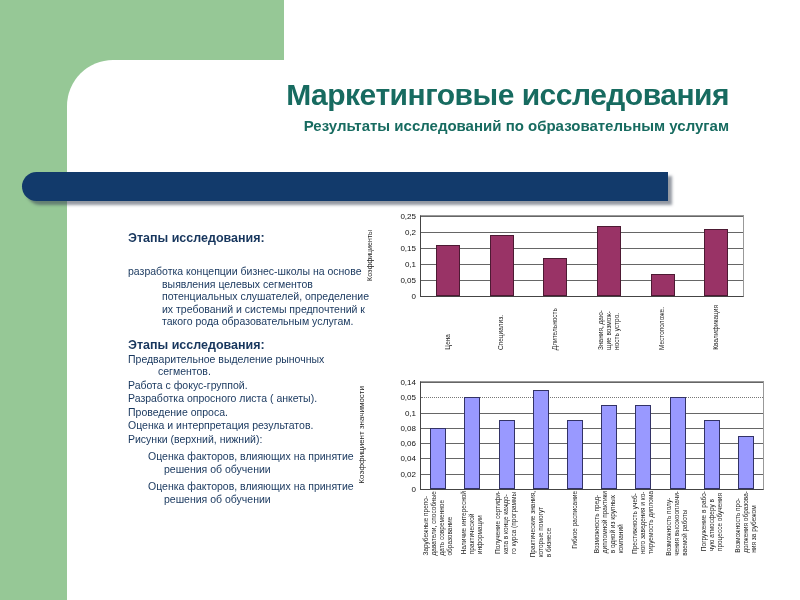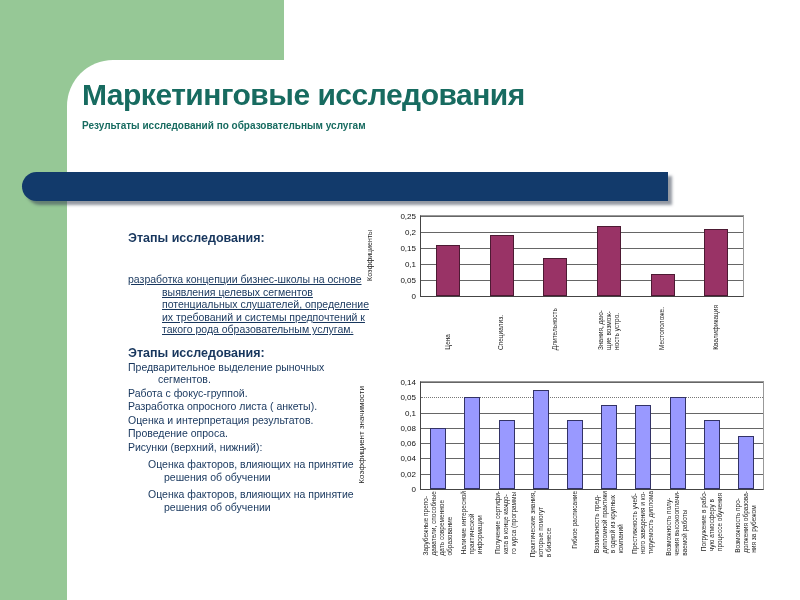--- a/index.html
+++ b/index.html
@@ -2,28 +2,28 @@
 <html><head>
 <meta charset="utf-8">
 <style>
   html,body{margin:0;padding:0;background:#fff;}
   .slide{position:relative;width:800px;height:600px;background:#ffffff;overflow:hidden;
          font-family:"Liberation Sans",sans-serif;}
   .green-top{position:absolute;left:0;top:0;width:284px;height:108px;background:#96C896;}
   .green-left{position:absolute;left:0;top:0;width:67px;height:600px;background:#96C896;}
   .panel{position:absolute;left:67px;top:60px;width:733px;height:540px;background:#ffffff;
          border-top-left-radius:46px;}
-  .title-block{position:absolute;left:82px;top:78px;width:660px;}
+  .title-block{position:absolute;left:69px;top:78px;width:660px;text-align:right;}
   .slide-title{margin:0;font-size:30px;font-weight:bold;color:#176B60;letter-spacing:-0.5px;}
-  .subtitle{margin-top:5px;font-size:10px;font-weight:bold;color:#176B60;line-height:18px;}
+  .subtitle{margin-top:5px;font-size:15px;font-weight:bold;color:#176B60;line-height:18px;}
   .navy-bar{position:absolute;left:22px;top:172px;width:646px;height:29px;background:#123A6B;
             border-radius:15px 0 0 15px;box-shadow:4px 4px 3px rgba(60,70,85,0.55);}
   .body-col{position:absolute;left:128px;top:231px;width:250px;color:#17365D;font-size:10.5px;line-height:12.5px;}
   .hd{font-size:12.5px;font-weight:bold;line-height:14px;}
-  .para{margin-top:28px;padding-left:34px;text-indent:-34px;text-decoration:underline;}
+  .para{margin-top:20px;padding-left:34px;text-indent:-34px;}
   .stages-hd{margin-top:10px;}
   .stage{margin-top:1px;padding-left:30px;text-indent:-30px;}
   .stage.tight{margin-top:1px;}
   .sub{margin-top:5px;margin-left:20px;padding-left:16px;text-indent:-16px;width:200px;}
   .plot{position:absolute;background:#fff;border:1px solid #999;border-left-color:#444;border-bottom-color:#444;}
   #plot-top{left:420px;top:215px;width:322px;height:80px;}
   #plot-bottom{left:420px;top:381px;width:342px;height:107px;}
   .gridline{position:absolute;left:0;right:0;height:0;border-top:1px solid #666;}
   .gridline.dotted{border-top-style:dotted;border-top-color:#777;}
   .vbar{position:absolute;bottom:0;box-sizing:border-box;}
@@ -53,22 +53,22 @@
 
   <div class="navy-bar"></div>
 
   <div class="body-col">
     <div class="hd">Этапы исследования:</div>
     <div class="para">разработка концепции бизнес-школы на основе выявления целевых сегментов потенциальных слушателей, определение их требований и системы предпочтений к такого рода образовательным услугам.</div>
     <div class="hd stages-hd">Этапы исследования:</div>
     <div class="stage tight">Предварительное выделение рыночных сегментов.</div>
     <div class="stage">Работа с фокус-группой.</div>
     <div class="stage">Разработка опросного листа ( анкеты).</div>
+    <div class="stage">Проведение опроса.</div>
     <div class="stage">Оценка и интерпретация результатов.</div>
-    <div class="stage">Проведение опроса.</div>
     <div class="stage tight">Рисунки (верхний, нижний):</div>
     <div class="sub">Оценка факторов, влияющих на принятие решения об обучении</div>
     <div class="sub">Оценка факторов, влияющих на принятие решения об обучении</div>
   </div>
 
   <div class="ytitle" id="ytitle-top">
     <span class="vtext">Коэффициенты</span>
   </div>
   <div class="plot" id="plot-top">
       <div class="ytick" style="top: 76px;">0</div>

